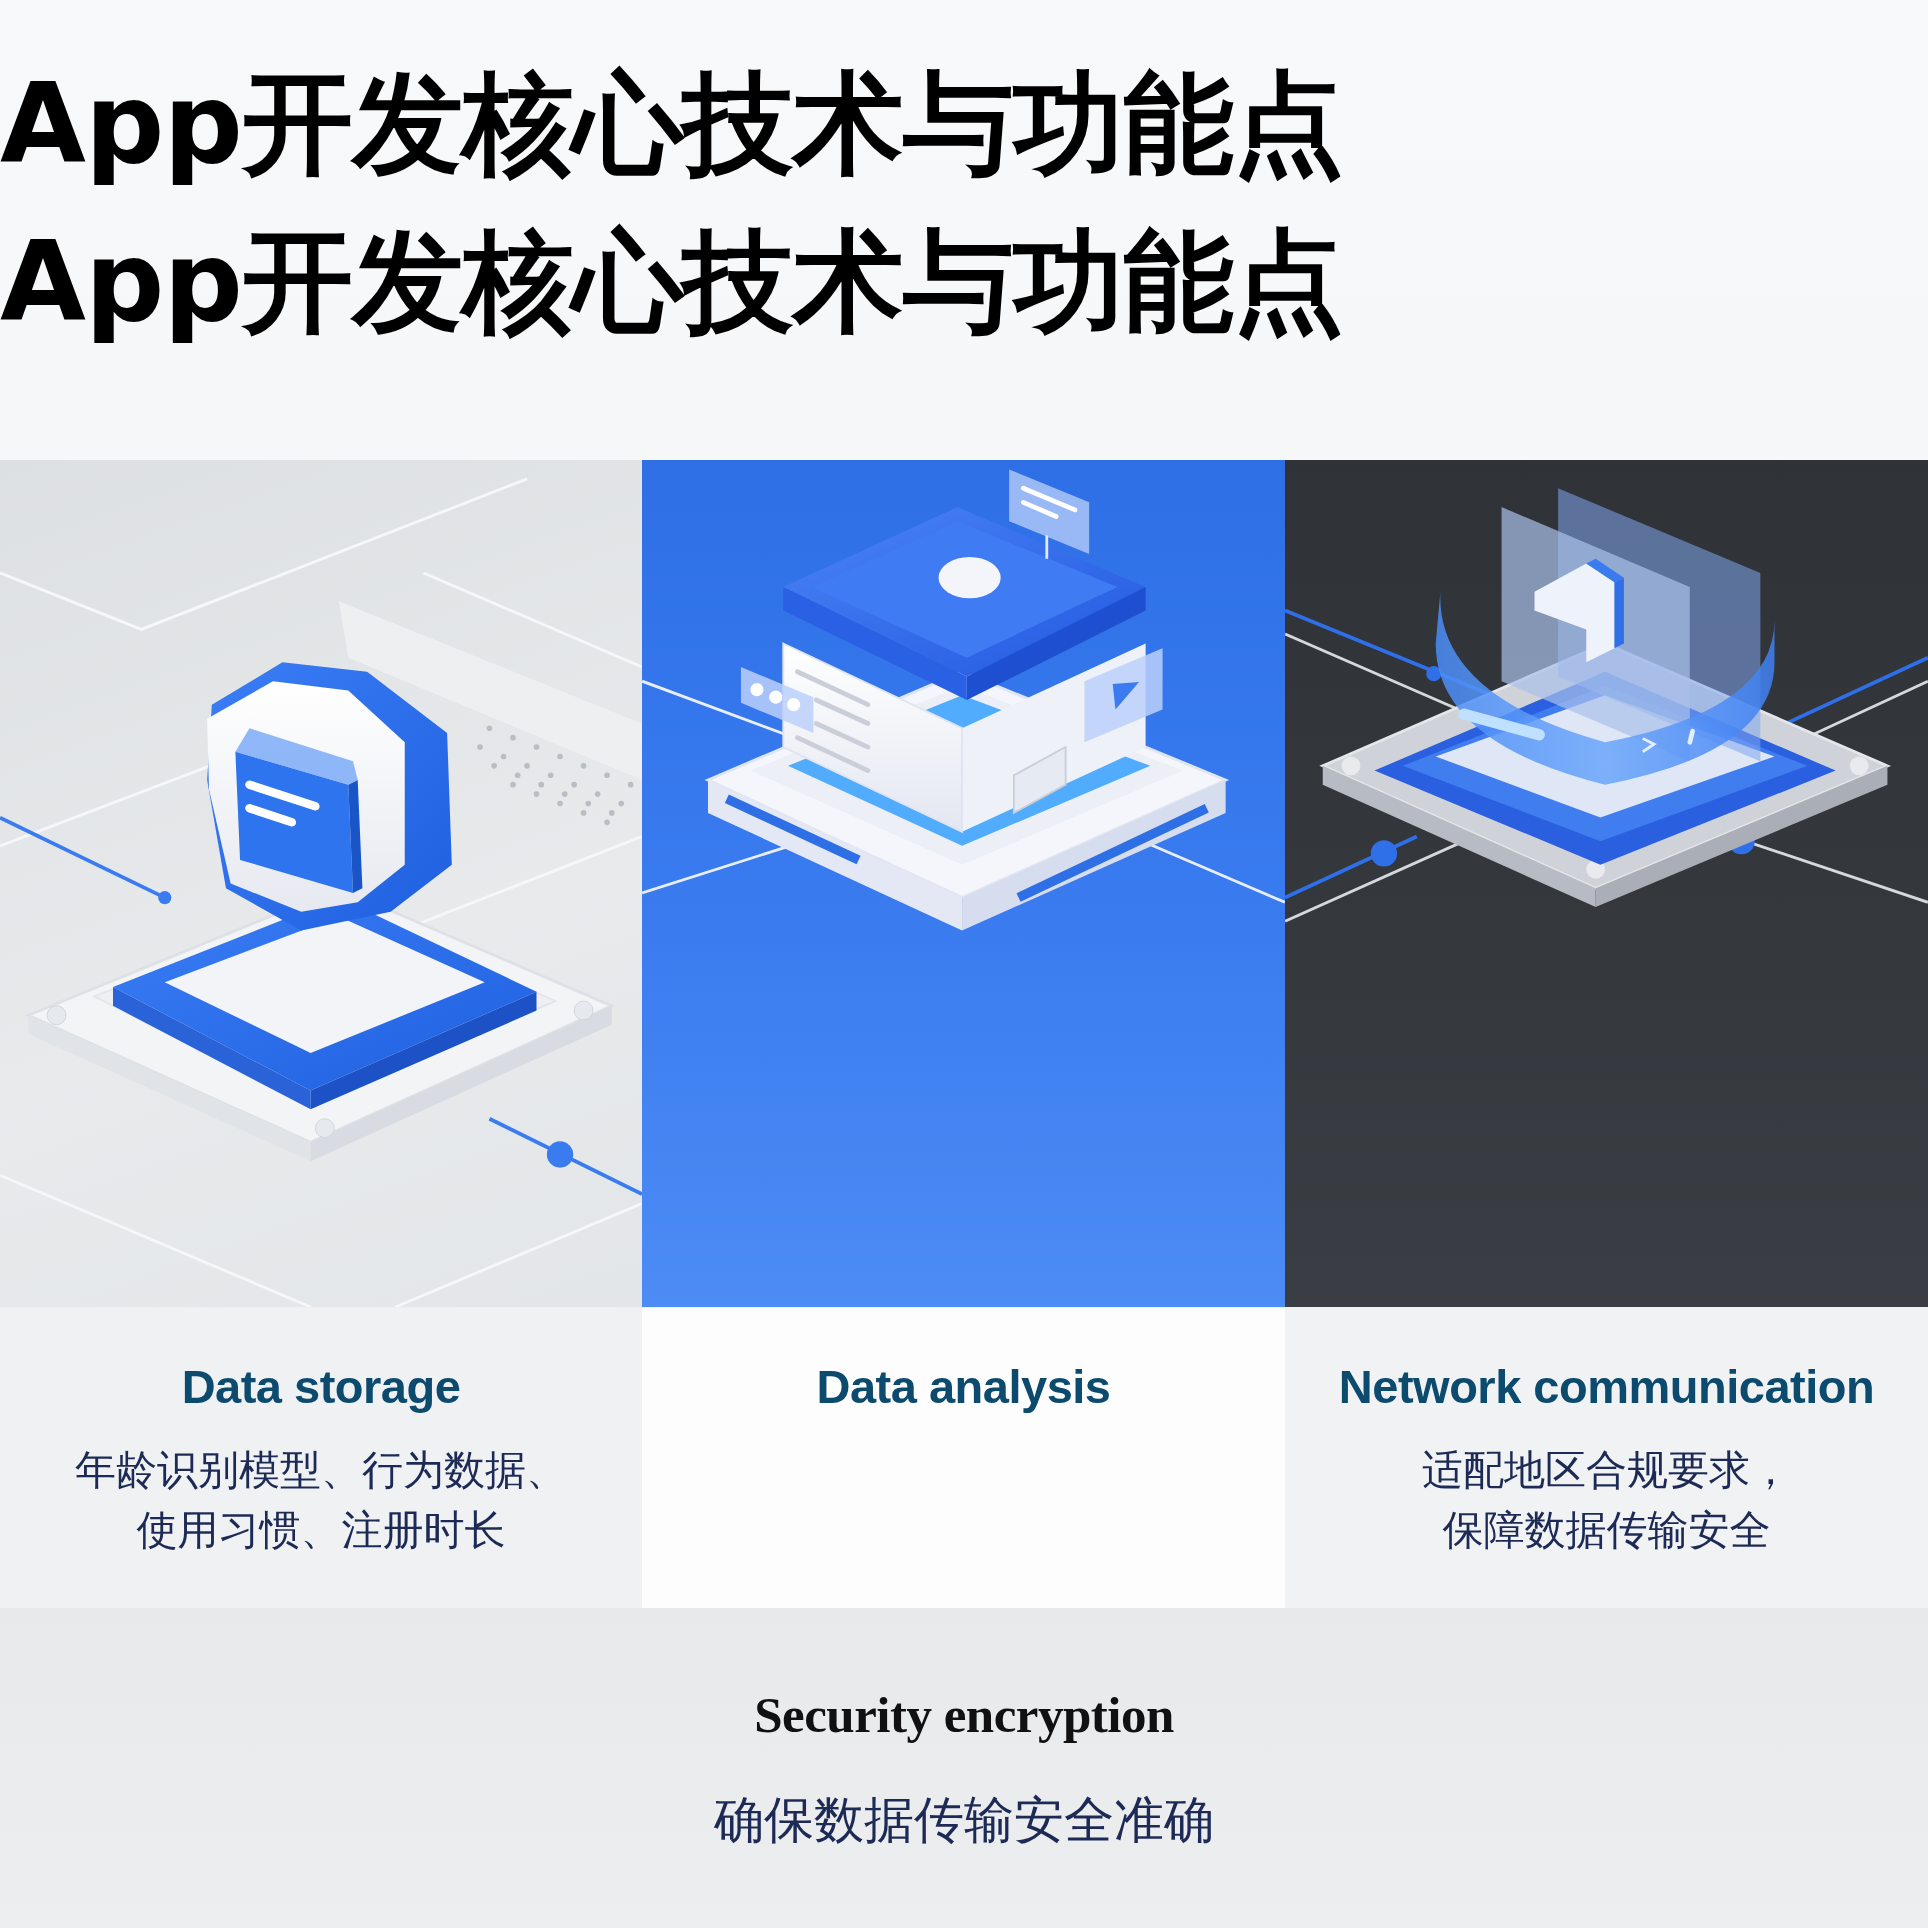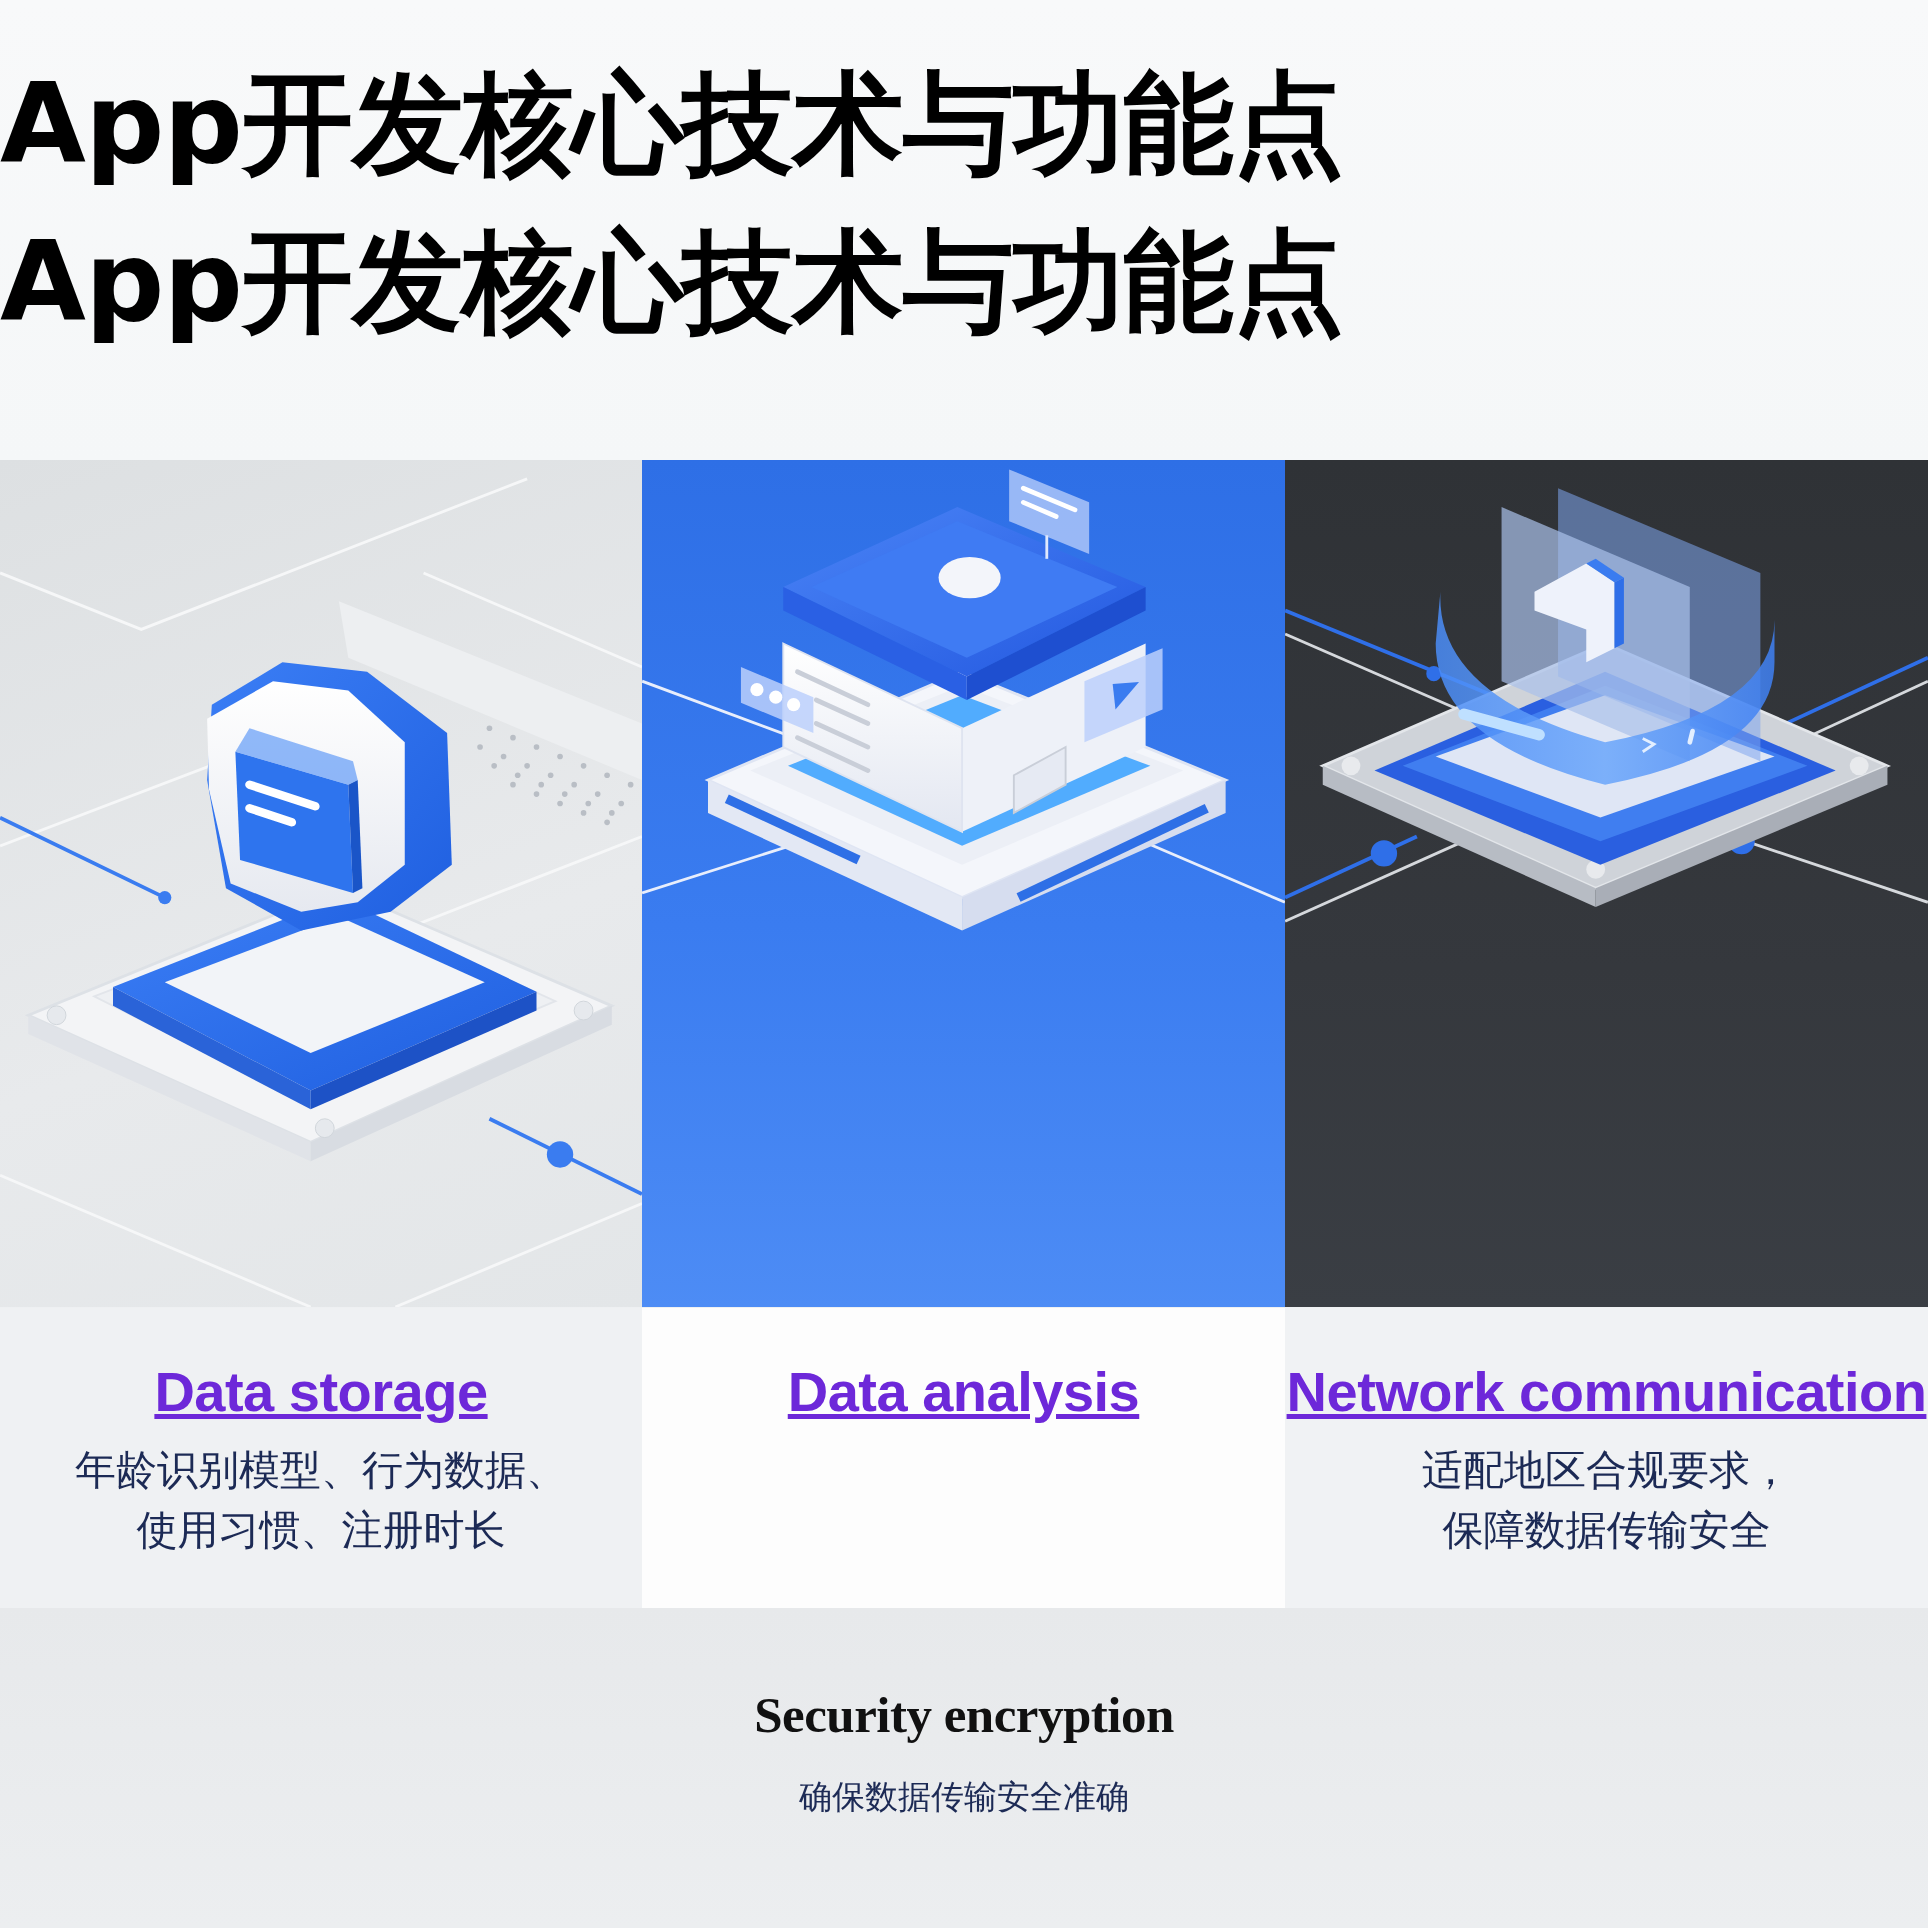--- a/index.html
+++ b/index.html
@@ -11,25 +11,25 @@
   .panel { position:absolute; top:0; height:847px; overflow:hidden; }
   .p1 { left:0; width:642px; background:linear-gradient(160deg,#dde0e2 0%,#e8eaec 60%,#e3e6e8 100%); }
   .p2 { left:642px; width:643px; background:linear-gradient(180deg,#2e6fe6 0%,#3a7cf0 55%,#4d8cf5 100%); }
   .p3 { left:1285px; width:643px; background:linear-gradient(180deg,#2f3236 0%,#35383d 60%,#3a3e44 100%); }
   .panel svg { position:absolute; left:0; top:0; width:100%; height:100%; }
   .captions { position:absolute; left:0; top:1308px; width:1928px; height:300px; }
   .cap { position:absolute; top:0; height:300px; text-align:center; }
   .c1 { left:0; width:642px; background:#eff1f3; }
   .c2 { left:642px; width:643px; background:#fdfdfd; }
   .c3 { left:1285px; width:643px; background:#f0f2f4;text-align:center; }
-  .cap-title { position:absolute; left:0; width:100%; top:51px; font-size:56px; font-weight:bold; color:#6d28d9; font-family:"Liberation Sans","DejaVu Sans",sans-serif; letter-spacing:-0.5px;text-decoration:underline; }
+  .cap-title { position:absolute; left:0; width:100%; top:51px; font-size:47px; font-weight:bold; color:#0c4a6e; font-family:"Liberation Sans","DejaVu Sans",sans-serif; letter-spacing:-0.5px; }
   .cap-desc { position:absolute; left:0; width:100%; top:132px; font-size:41px; color:#1c2a55; line-height:60px; font-family:"DejaVu Sans","Liberation Sans",sans-serif; }
   .bottom { position:absolute; left:0; top:1608px; width:1928px; height:320px; background:linear-gradient(#e7e9eb,#eceef0); text-align:center; }
   .b-title { position:absolute; left:0; width:100%; top:78px; font-size:51px; font-weight:bold; color:#111; font-family:Liberation Serif, serif; letter-spacing:-0.5px; }
-  .b-desc { position:absolute; left:0; width:100%; top:167px; font-size:33px; color:#1c2a55; font-family:Liberation Mono, monospace; }
+  .b-desc { position:absolute; left:0; width:100%; top:179px; font-size:50px; color:#1c2a55; font-family:Liberation Mono, monospace; }
 </style>
 </head>
 <body>
 
 <div class="header">
   <div class="title-line t1">App开发核心技术与功能点</div>
   <div class="title-line t2">App开发核心技术与功能点</div>
 </div>
 
 <div class="panels">

